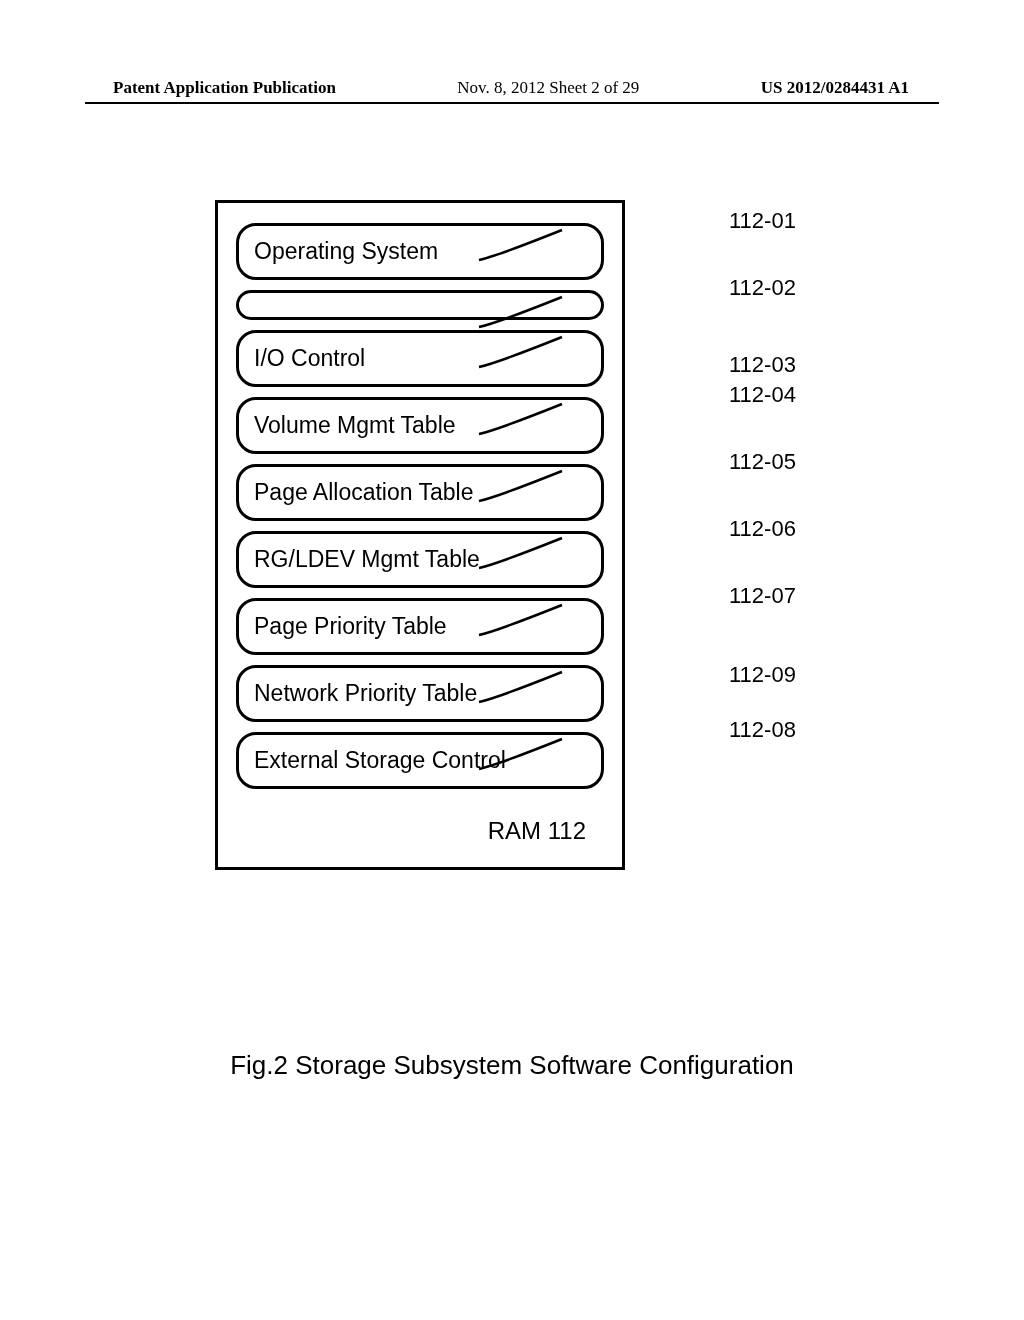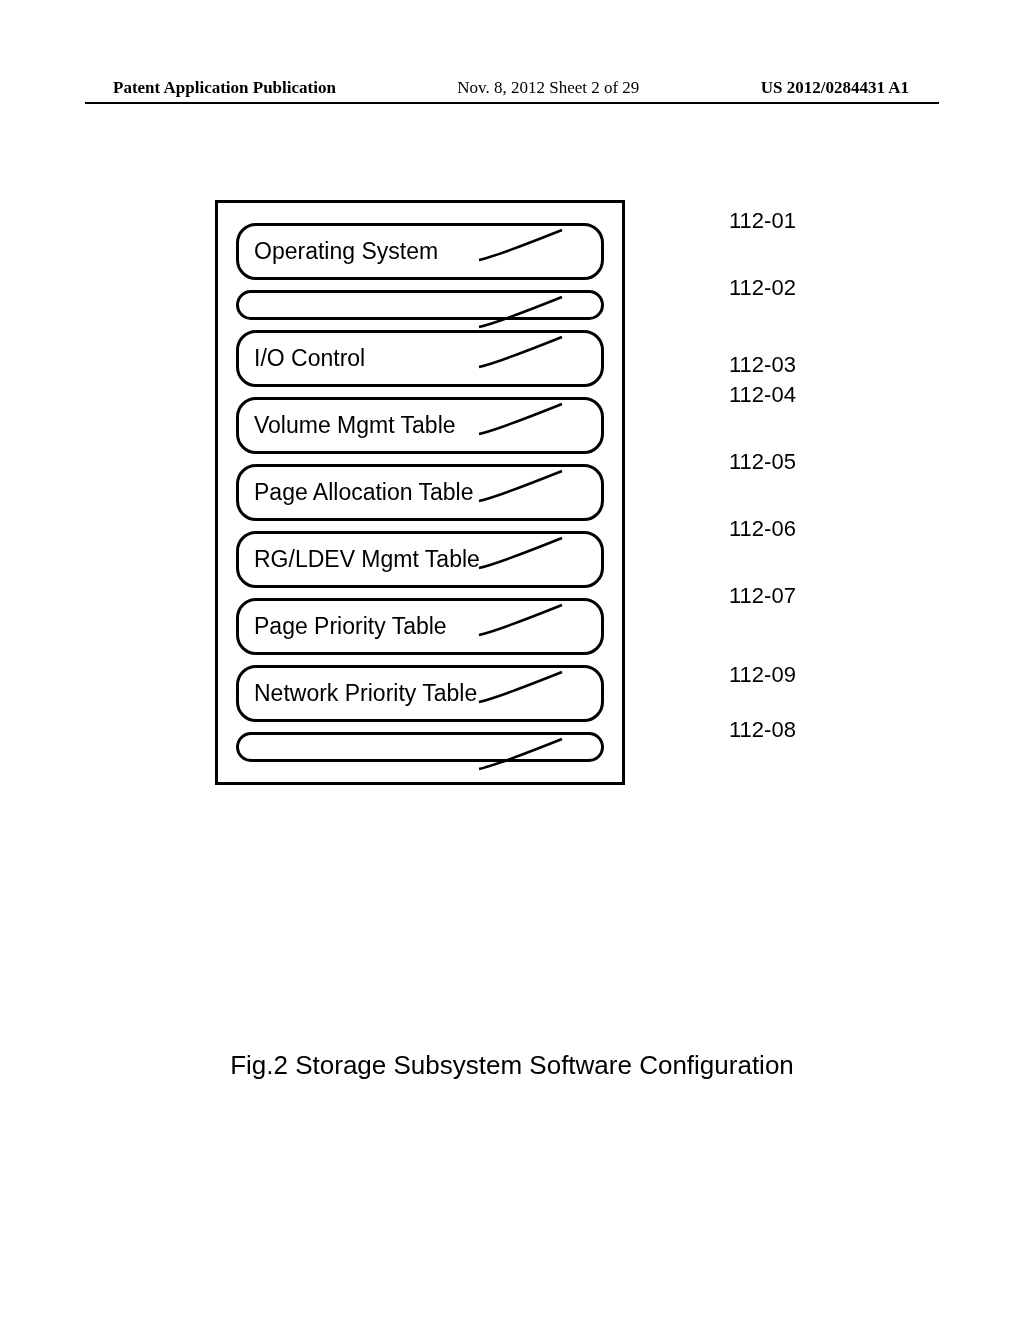--- a/index.html
+++ b/index.html
@@ -169,23 +169,25 @@
     <span>Network Priority Table</span>
     <div class="leader">
       <svg width="140" height="30">
           <path d="M 2 24 Q 20 20 85 -6" stroke="black" stroke-width="2.5" fill="none"></path>
         </svg>
     </div>
     <div class="refnum" style="left:490px; top:-18px;margin-top:12px;">112-09</div>
   </div>
 
   <div class="module">
+    <span>External Storage Control</span>
     <div class="leader">
       <svg width="140" height="30">
           <path d="M 2 24 Q 20 20 85 -6" stroke="black" stroke-width="2.5" fill="none"></path>
         </svg>
     </div>
     <div class="refnum" style="left:490px; top:-18px;">112-08</div>
   </div>
 
+  <div class="ram-label">RAM 112</div>
 </div>
 
 <div class="caption">Fig.2 Storage Subsystem Software Configuration</div>
 
 </body></html>

